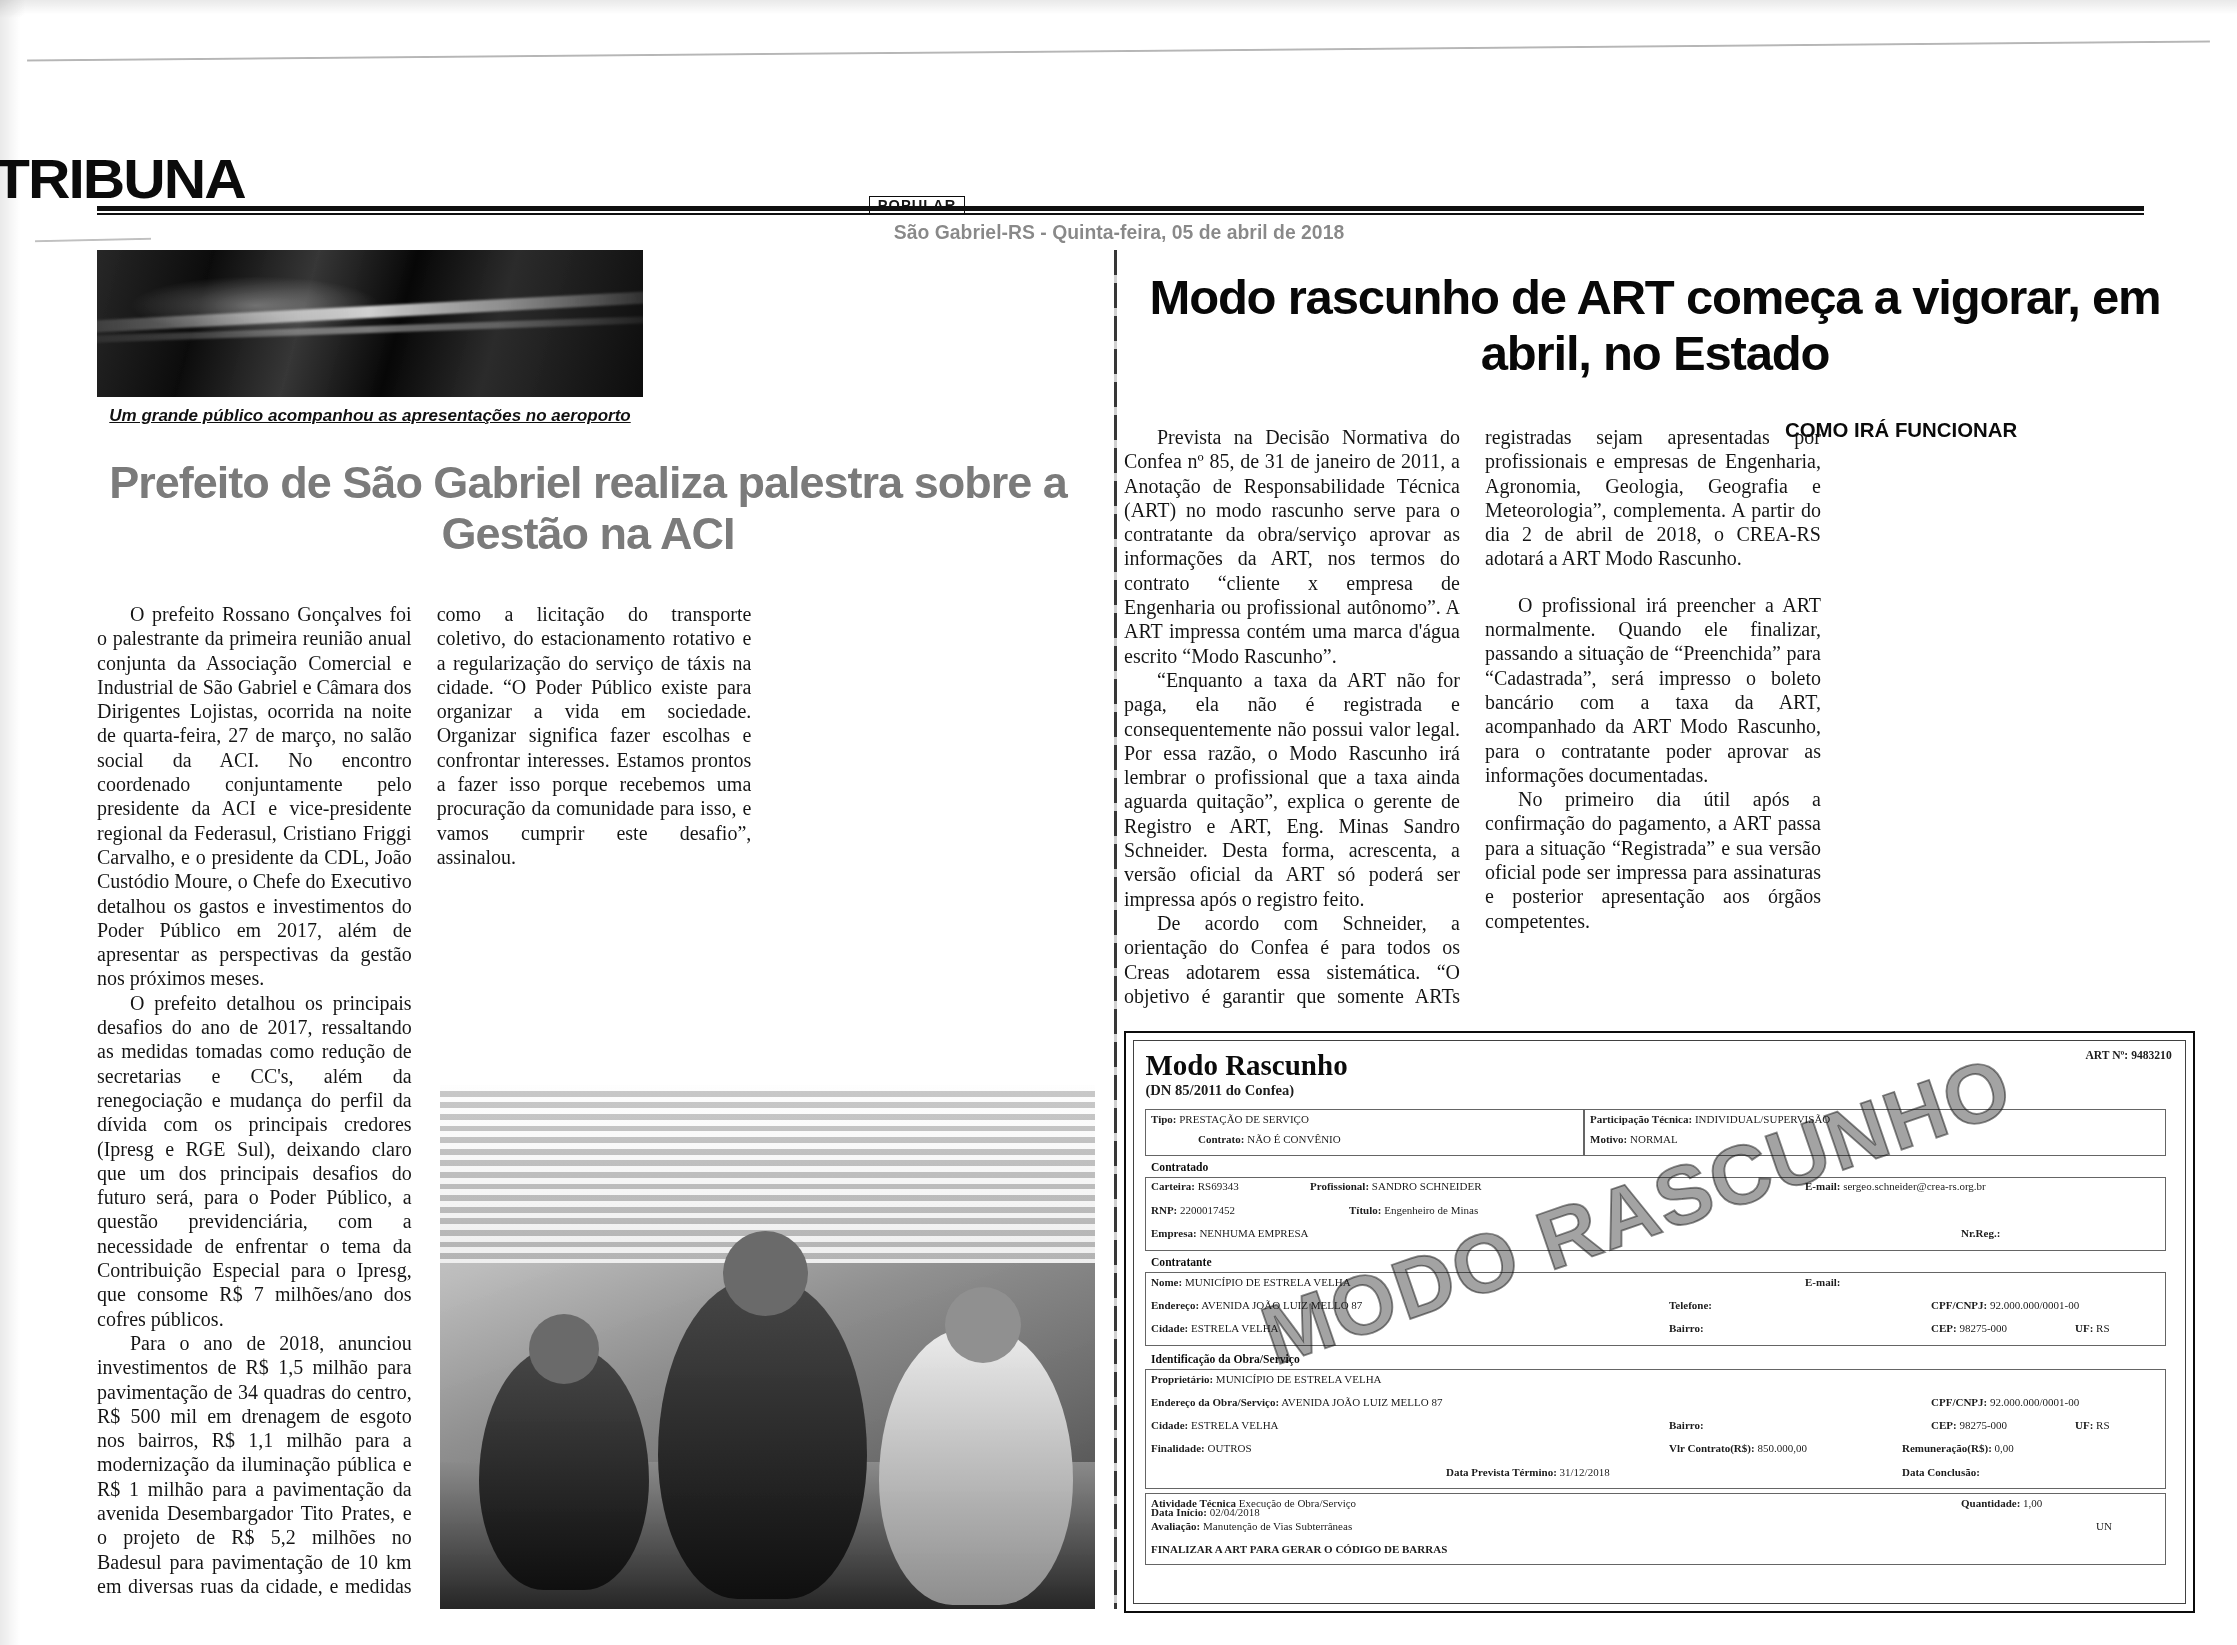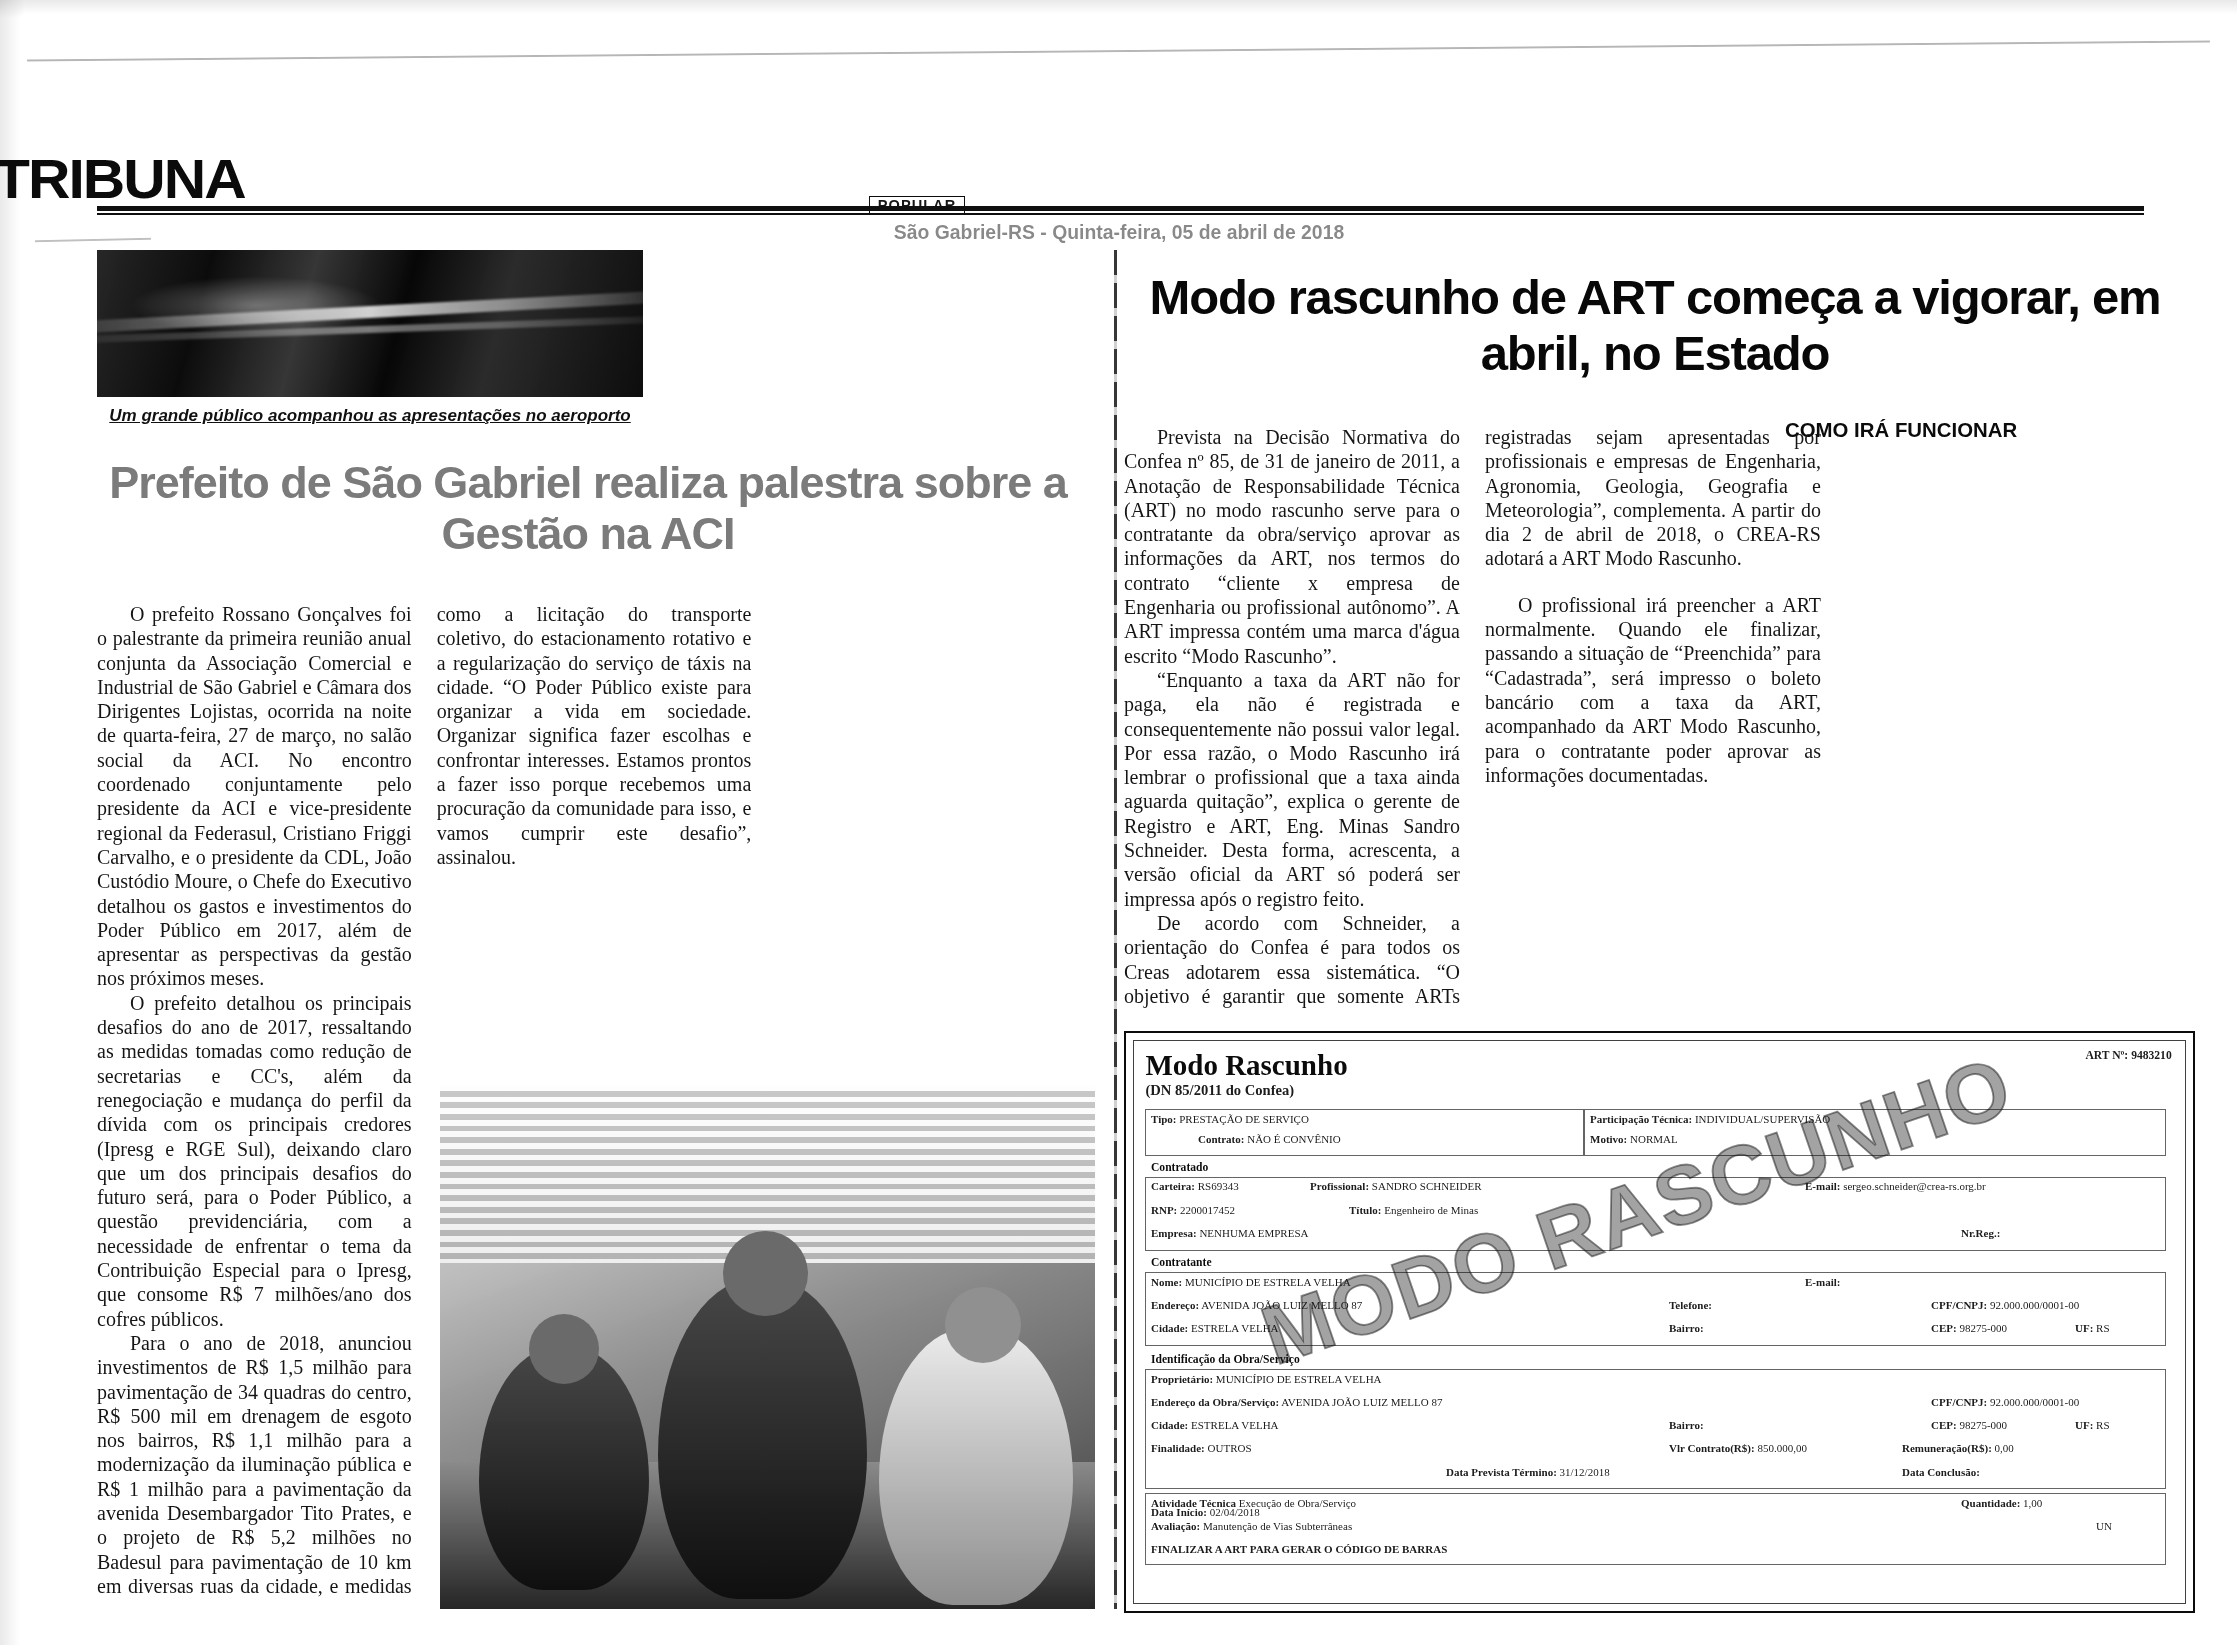--- a/index.html
+++ b/index.html
@@ -166,20 +166,21 @@
 </div>
 
 <div class="headline-right">Modo rascunho de ART começa a vigorar, em abril, no Estado</div>
 <div class="subhead-right">COMO IRÁ FUNCIONAR</div>
 
 <div class="right-cols">
   <p>Prevista na Decisão Normativa do Confea nº 85, de 31 de janeiro de 2011, a Anotação de Responsabilidade Técnica (ART) no modo rascunho serve para o contratante da obra/serviço aprovar as informações da ART, nos termos do contrato “cliente x empresa de Engenharia ou profissional autônomo”. A ART impressa contém uma marca d'água escrito “Modo Rascunho”.</p>
   <p>“Enquanto a taxa da ART não for paga, ela não é registrada e consequentemente não possui valor legal. Por essa razão, o Modo Rascunho irá lembrar o profissional que a taxa ainda aguarda quitação”, explica o gerente de Registro e ART, Eng. Minas Sandro Schneider. Desta forma, acrescenta, a versão oficial da ART só poderá ser impressa após o registro feito.</p>
   <p>De acordo com Schneider, a orientação do Confea é para todos os Creas adotarem essa sistemática. “O objetivo é garantir que somente ARTs registradas sejam apresentadas por profissionais e empresas de Engenharia, Agronomia, Geologia, Geografia e Meteorologia”, complementa. A partir do dia 2 de abril de 2018, o CREA-RS adotará a ART Modo Rascunho.</p>
   <p class="shift">O profissional irá preencher a ART normalmente. Quando ele finalizar, passando a situação de “Preenchida” para “Cadastrada”, será impresso o boleto bancário com a taxa da ART, acompanhado da ART Modo Rascunho, para o contratante poder aprovar as informações documentadas.</p>
+  <p>No primeiro dia útil após a confirmação do pagamento, a ART passa para a situação “Registrada” e sua versão oficial pode ser impressa para assinaturas e posterior apresentação aos órgãos competentes.</p>
 </div>
 
 <div class="form">
   <div class="form-inner"></div>
 
   <div class="form-title">Modo Rascunho</div>
   <div class="form-sub">(DN 85/2011 do Confea)</div>
 
 
   <div class="form-artno">

